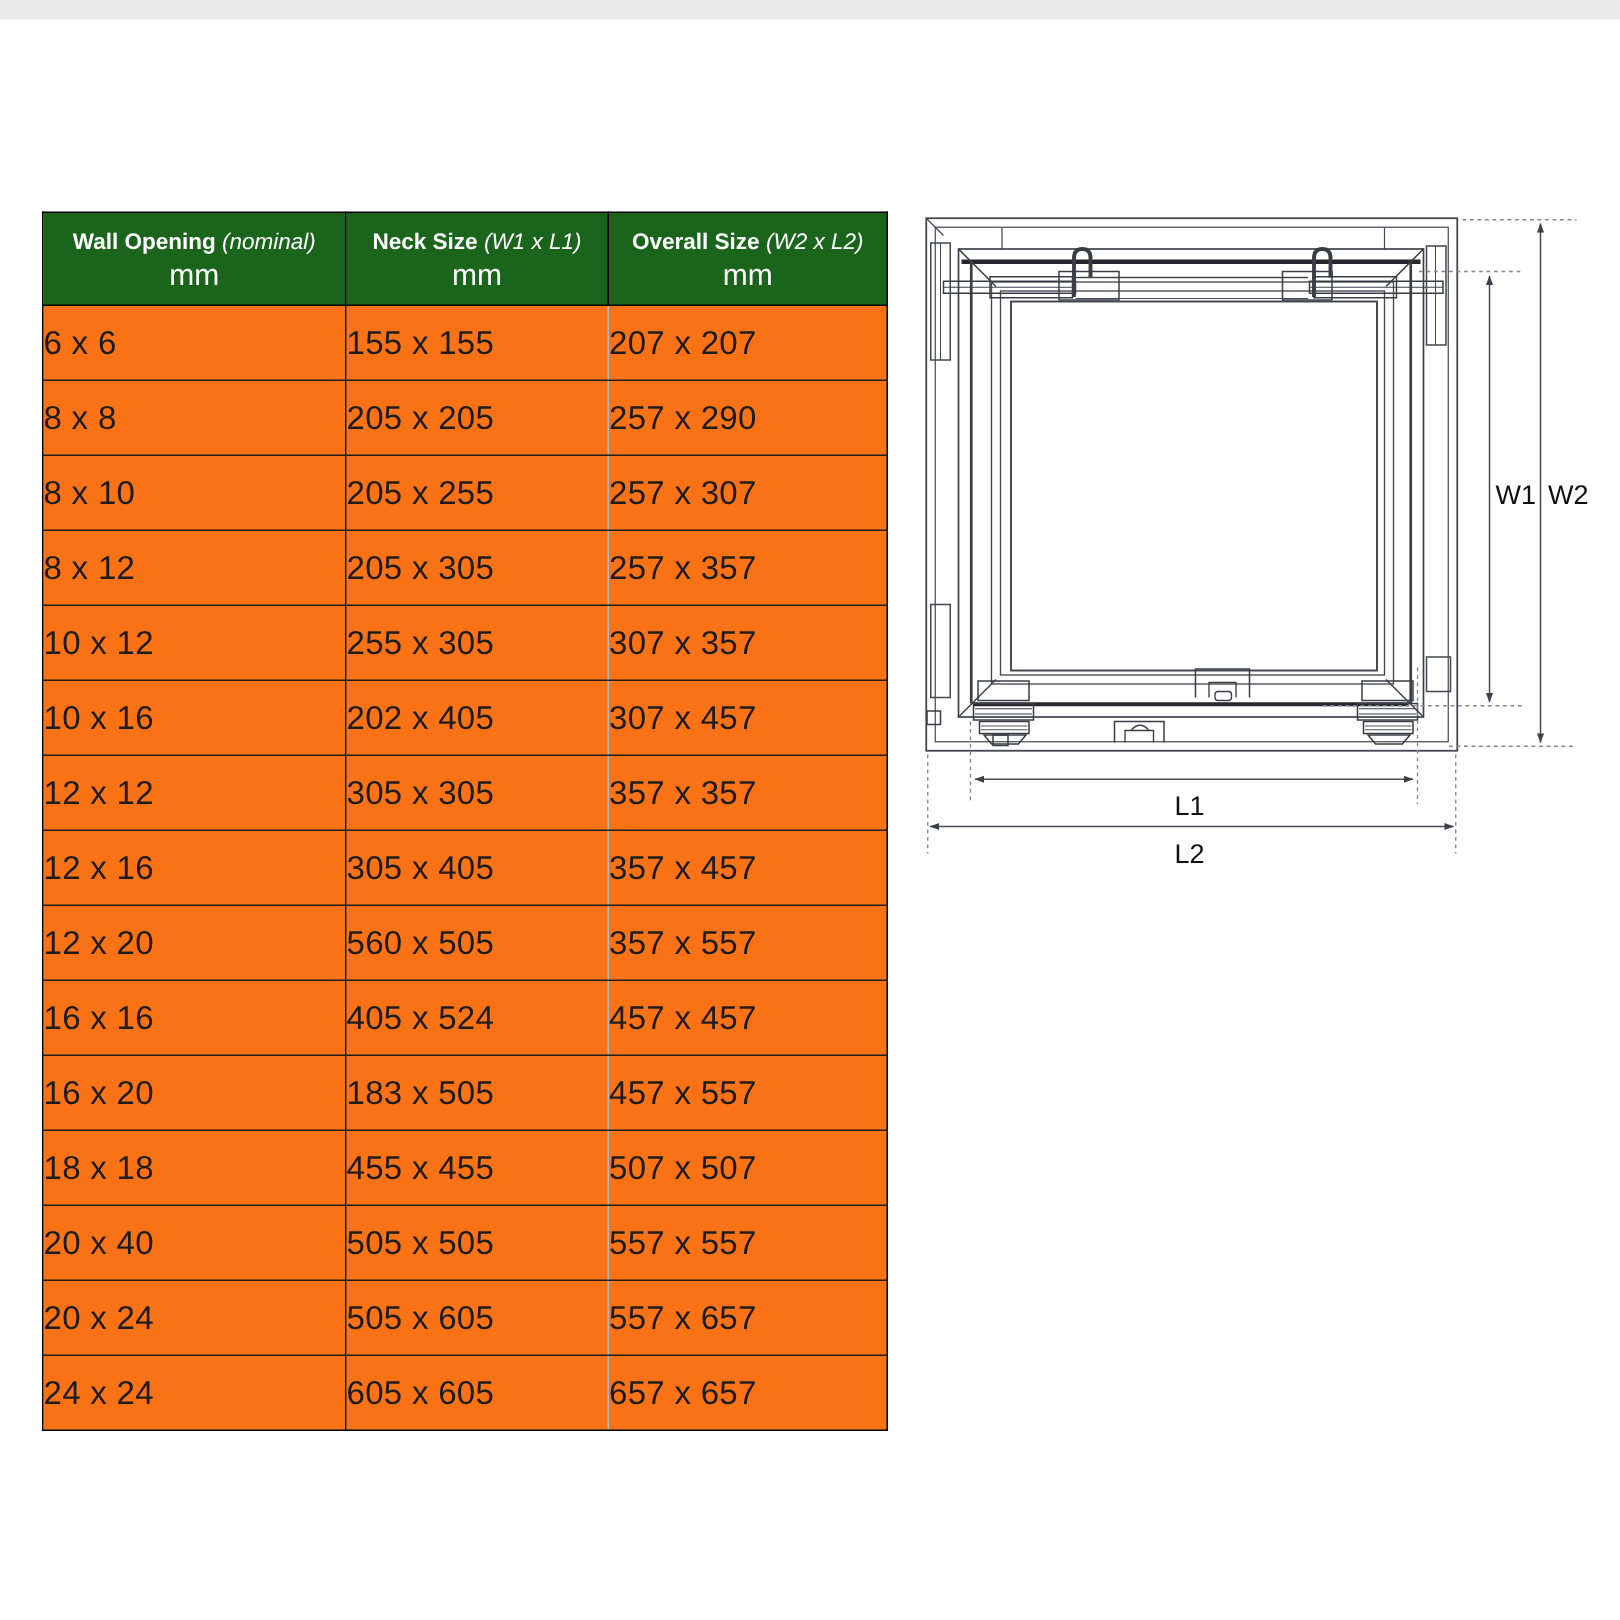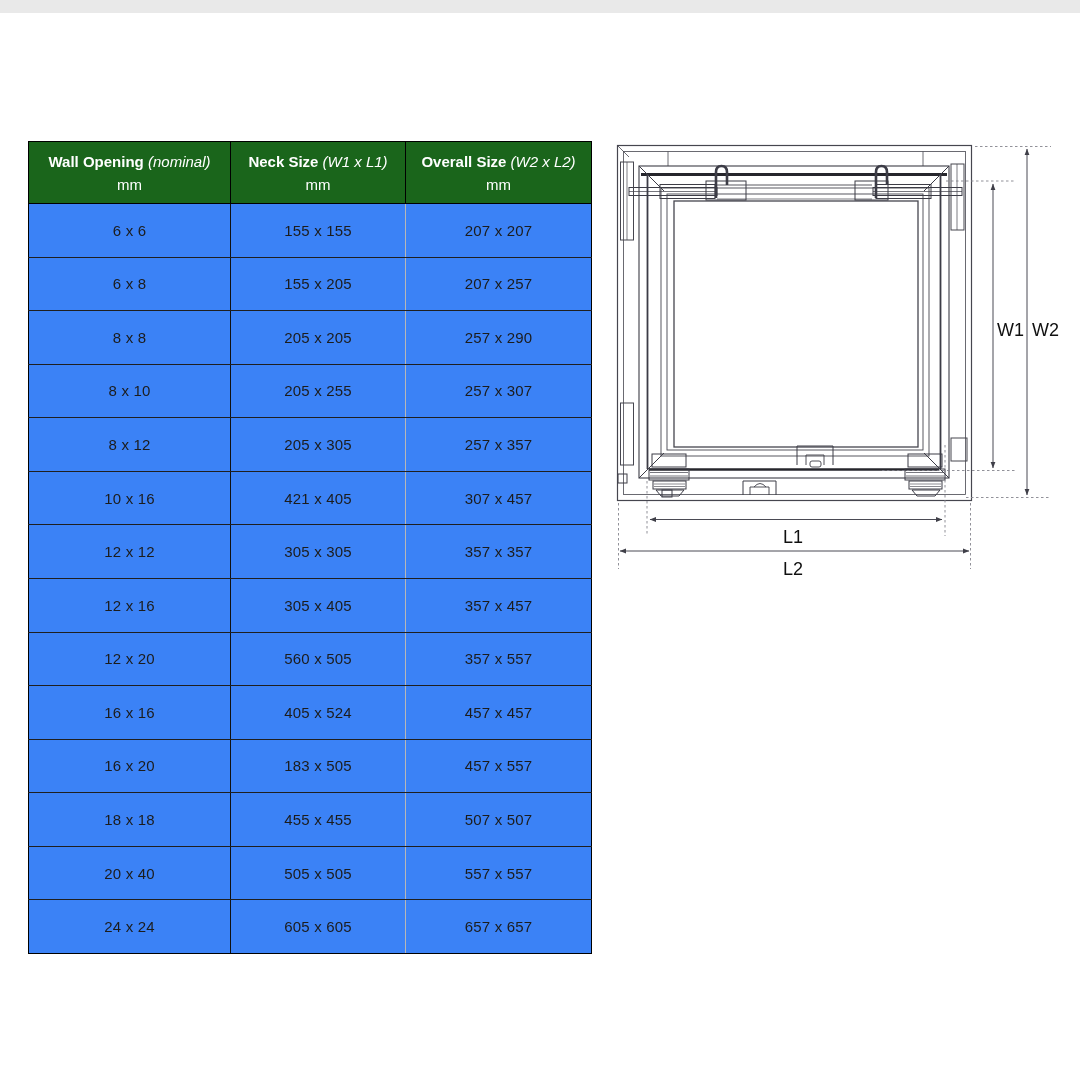--- a/index.html
+++ b/index.html
@@ -31,28 +31,28 @@
   .size-table thead th{
     background:var(--c-header-bg);
     color:var(--c-header-text);
     font-weight:700;font-size:15px;line-height:23px;
     text-align:center;vertical-align:middle;
     border:1.5px solid #000;
     padding:2px 0;height:62px;box-sizing:border-box;
     white-space:nowrap;
   }
   .size-table thead .qualifier{font-weight:400;font-style:italic;}
-  .size-table thead .unit{display:block;font-weight:400;font-size:15px;}
+  .size-table thead .unit{display:block;font-weight:400;font-size:20px;}
   .size-table tbody td{
     height:41.7px;box-sizing:border-box;
-    text-align:center;vertical-align:middle;
-    font-size:15px;letter-spacing:.2px;color:var(--c-cell-text);
+    vertical-align:middle;
+    font-size:22px;letter-spacing:.2px;color:var(--c-cell-text);
     border-top:1.2px solid var(--c-grid-dark);
     border-bottom:1.2px solid var(--c-grid-dark);
-    background:#3b82f6;padding:0;
+    background:#f97316;padding:0;
   }
   .size-table tbody td:first-child{border-left:1.5px solid #000;border-right:1.5px solid #111;}
   .size-table tbody td:nth-child(2){border-right:1px solid var(--c-grid-light);}
   .size-table tbody td:last-child{border-right:1.5px solid #000;}
   .size-table tbody tr:last-child td{border-bottom:1.6px solid #000;}
   
   .diagram{
     position:absolute;left:600px;top:110px;width:480px;height:470px;
   }
   .dim-label{font-family:"Liberation Sans",sans-serif;font-size:18px;fill:#101010;}
@@ -87,42 +87,42 @@
         </th>
       </tr>
     </thead>
     <tbody>
         <tr>
           <td>6 x 6</td>
           <td>155 x 155</td>
           <td>207 x 207</td>
         </tr>
         <tr>
-          <td>6 x 8</td>
-          <td>155 x 205</td>
-          <td>207 x 257</td>
-        </tr>
-        <tr>
           <td>8 x 8</td>
           <td>205 x 205</td>
           <td>257 x 290</td>
         </tr>
         <tr>
           <td>8  x 10</td>
           <td>205 x 255</td>
           <td>257 x 307</td>
         </tr>
         <tr>
           <td>8 x 12</td>
           <td>205 x 305</td>
           <td>257 x 357</td>
         </tr>
         <tr>
+          <td>10 x 12</td>
+          <td>255 x 305</td>
+          <td>307 x 357</td>
+        </tr>
+        <tr>
           <td>10 x 16</td>
-          <td>421 x 405</td>
+          <td>202 x 405</td>
           <td>307 x 457</td>
         </tr>
         <tr>
           <td>12 x 12</td>
           <td>305 x 305</td>
           <td>357 x 357</td>
         </tr>
         <tr>
           <td>12 x 16</td>
           <td>305 x 405</td>
@@ -145,20 +145,25 @@
         </tr>
         <tr>
           <td>18 x 18</td>
           <td>455 x 455</td>
           <td>507 x 507</td>
         </tr>
         <tr>
           <td>20 x 40</td>
           <td>505 x 505</td>
           <td>557 x 557</td>
+        </tr>
+        <tr>
+          <td>20 x 24</td>
+          <td>505 x 605</td>
+          <td>557 x 657</td>
         </tr>
         <tr>
           <td>24 x 24</td>
           <td>605 x 605</td>
           <td>657 x 657</td>
         </tr>
       </tbody>
   </table>
 
   <svg class="diagram" viewBox="600 110 480 470" xmlns="http://www.w3.org/2000/svg">

